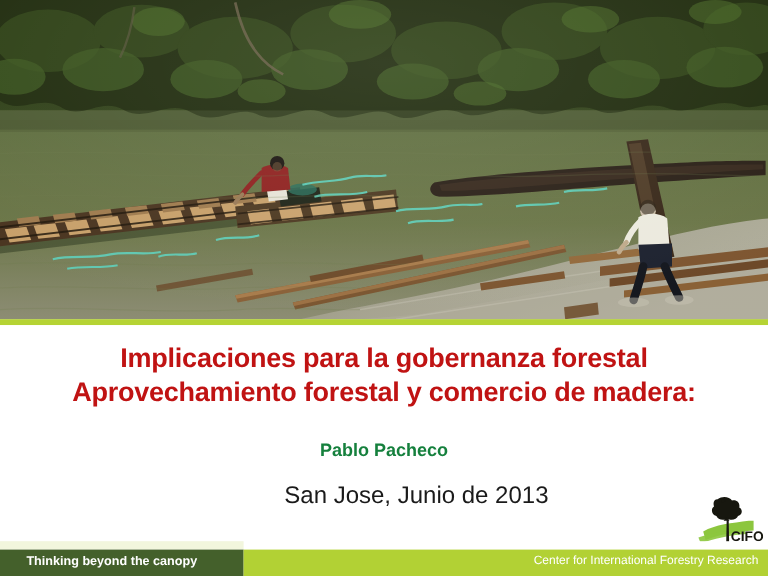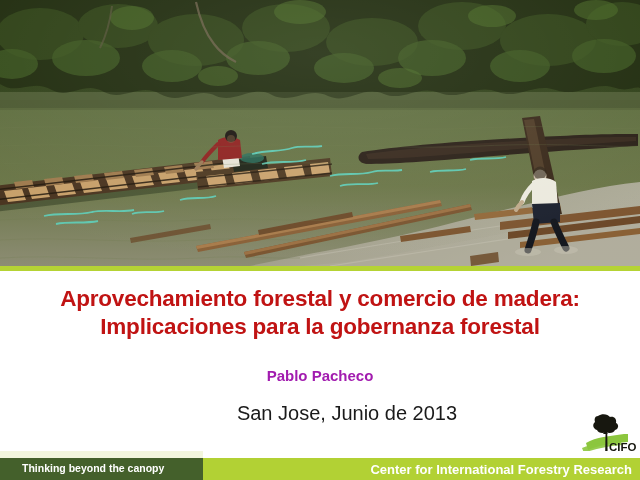--- a/index.html
+++ b/index.html
@@ -41,21 +41,21 @@
     color:#c01313;
     font-size:22.5px;
     font-weight:bold;
     line-height:28px;
     letter-spacing:-0.2px;
   }
   .title .line{display:block;}
   .author{
     position:absolute;left:0;top:96px;width:640px;
     text-align:center;
-    color:#a21caf;
+    color:#15803d;
     font-size:15px;
     font-weight:bold;
   }
   .place-date{
     position:absolute;left:0;top:131px;width:640px;
     text-align:center;
     color:#1a1a1a;
     font-size:20px;
     font-weight:normal;
     padding-left:27px;
@@ -80,21 +80,21 @@
     position:absolute;left:22px;top:4px;
     color:#ffffff;font-size:10.5px;font-weight:bold;
     white-space:nowrap;
   }
   .footer-right{
     position:absolute;left:203px;top:0;width:437px;height:22px;
     background:#b2d134;
   }
   .footer-right .orgname{
     position:absolute;right:8px;top:4px;
-    color:#ffffff;font-size:13px;font-weight:bold;
+    color:#ffffff;font-size:10px;font-weight:normal;
     white-space:nowrap;
     margin-left:35px;
   }
   
   .prefooter{
     position:absolute;left:0;top:451px;width:640px;height:7px;
     background:#ffffff;
   }
   .prefooter .pale{
     position:absolute;left:0;top:0;width:203px;height:7px;
@@ -324,22 +324,22 @@
         <path d="M0,258 C60,254 130,262 200,258 C240,255 270,259 300,258"></path>
       </g>
       <rect x="0" y="0" width="640" height="266" fill="url(#glow)"></rect>
     </svg>
   </div>
 
   <div class="photo-rule"></div>
 
   <div class="body-area">
     <div class="title">
+      <span class="line">Implicaciones para la gobernanza forestal</span>
       <span class="line">Aprovechamiento forestal y comercio de madera:</span>
-      <span class="line">Implicaciones para la gobernanza forestal</span>
     </div>
     <div class="author">Pablo Pacheco</div>
     <div class="place-date">San Jose, Junio de 2013</div>
   </div>
 
   <div class="logo">
     <svg viewBox="0 0 60 46">
 
       <path d="M10,31 C20,25 34,24 48,22 L52,22 L52,30 C38,31 24,33 12,38 Z" fill="#8cc63e"></path>
       <path d="M6,36 C16,32 30,30 44,29 L46,33 C32,34 18,37 8,41 Z" fill="#8cc63e" opacity="0.9"></path>

